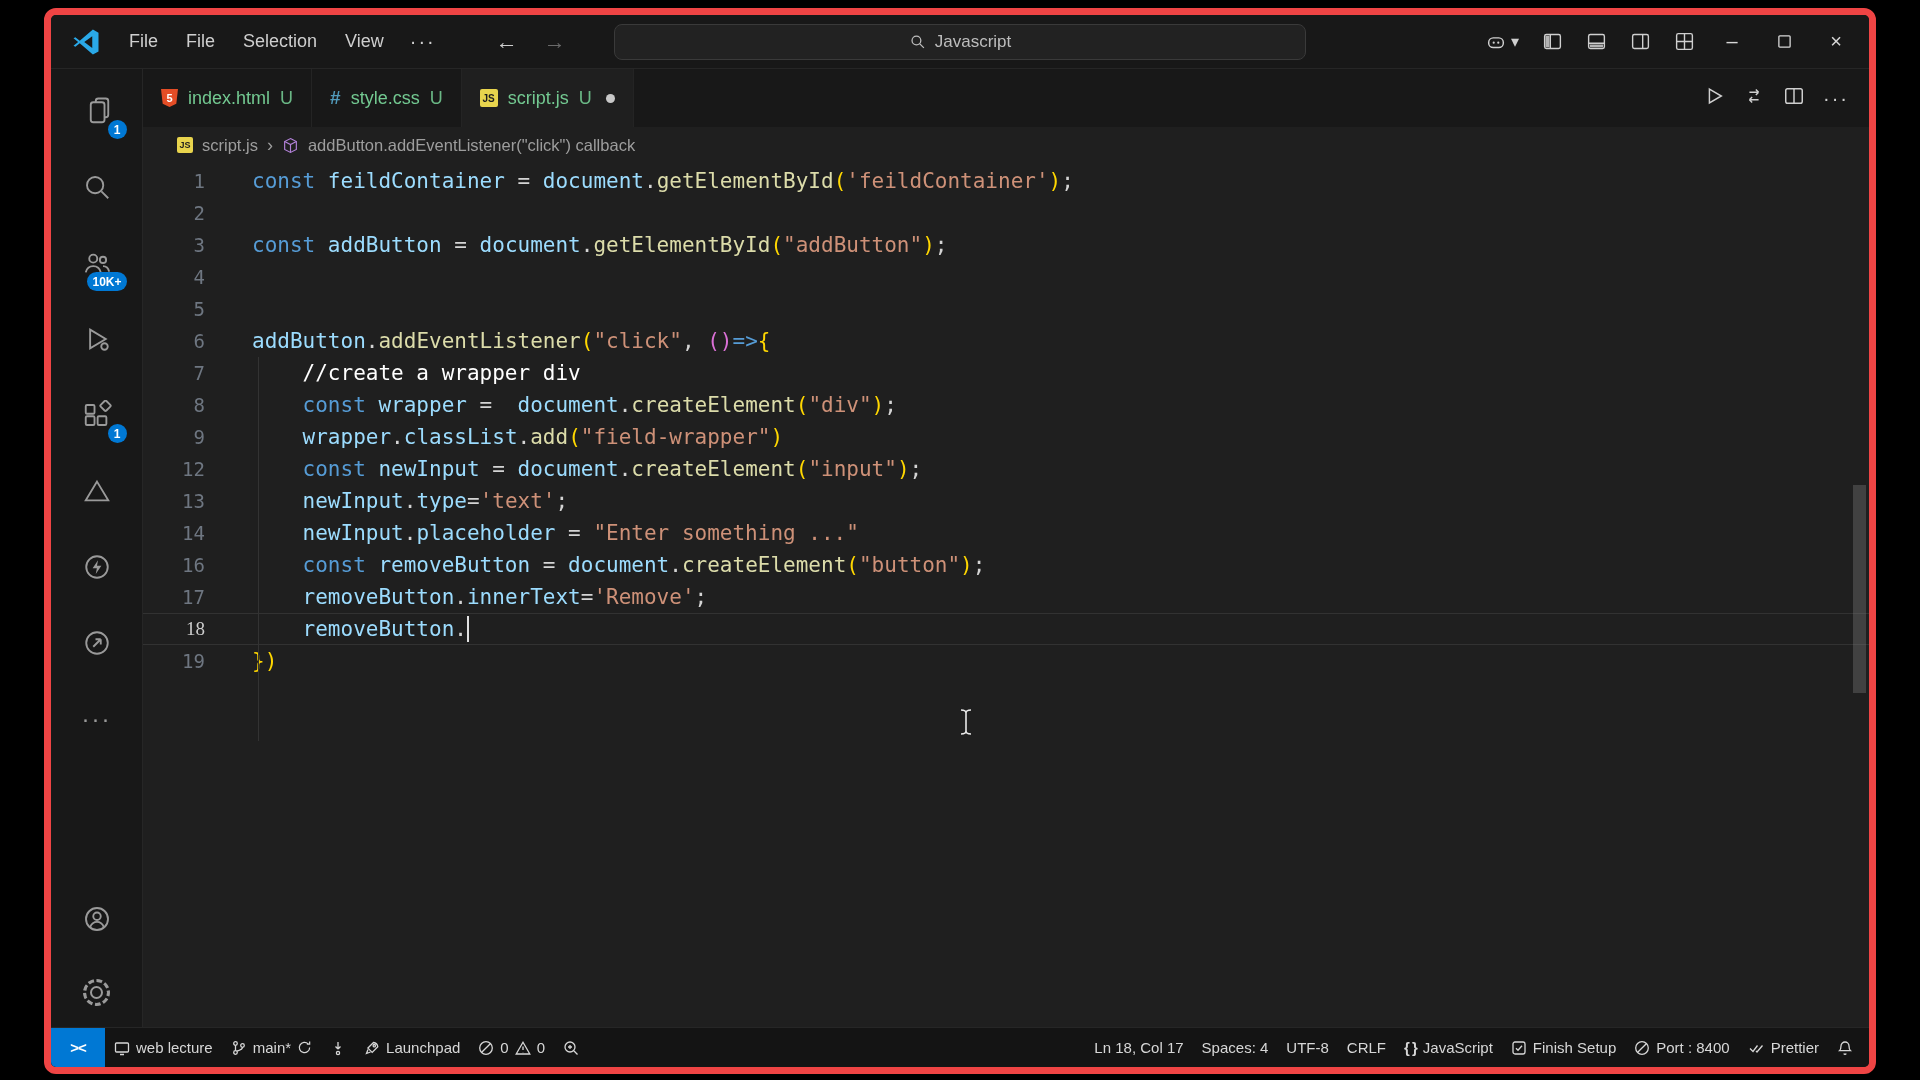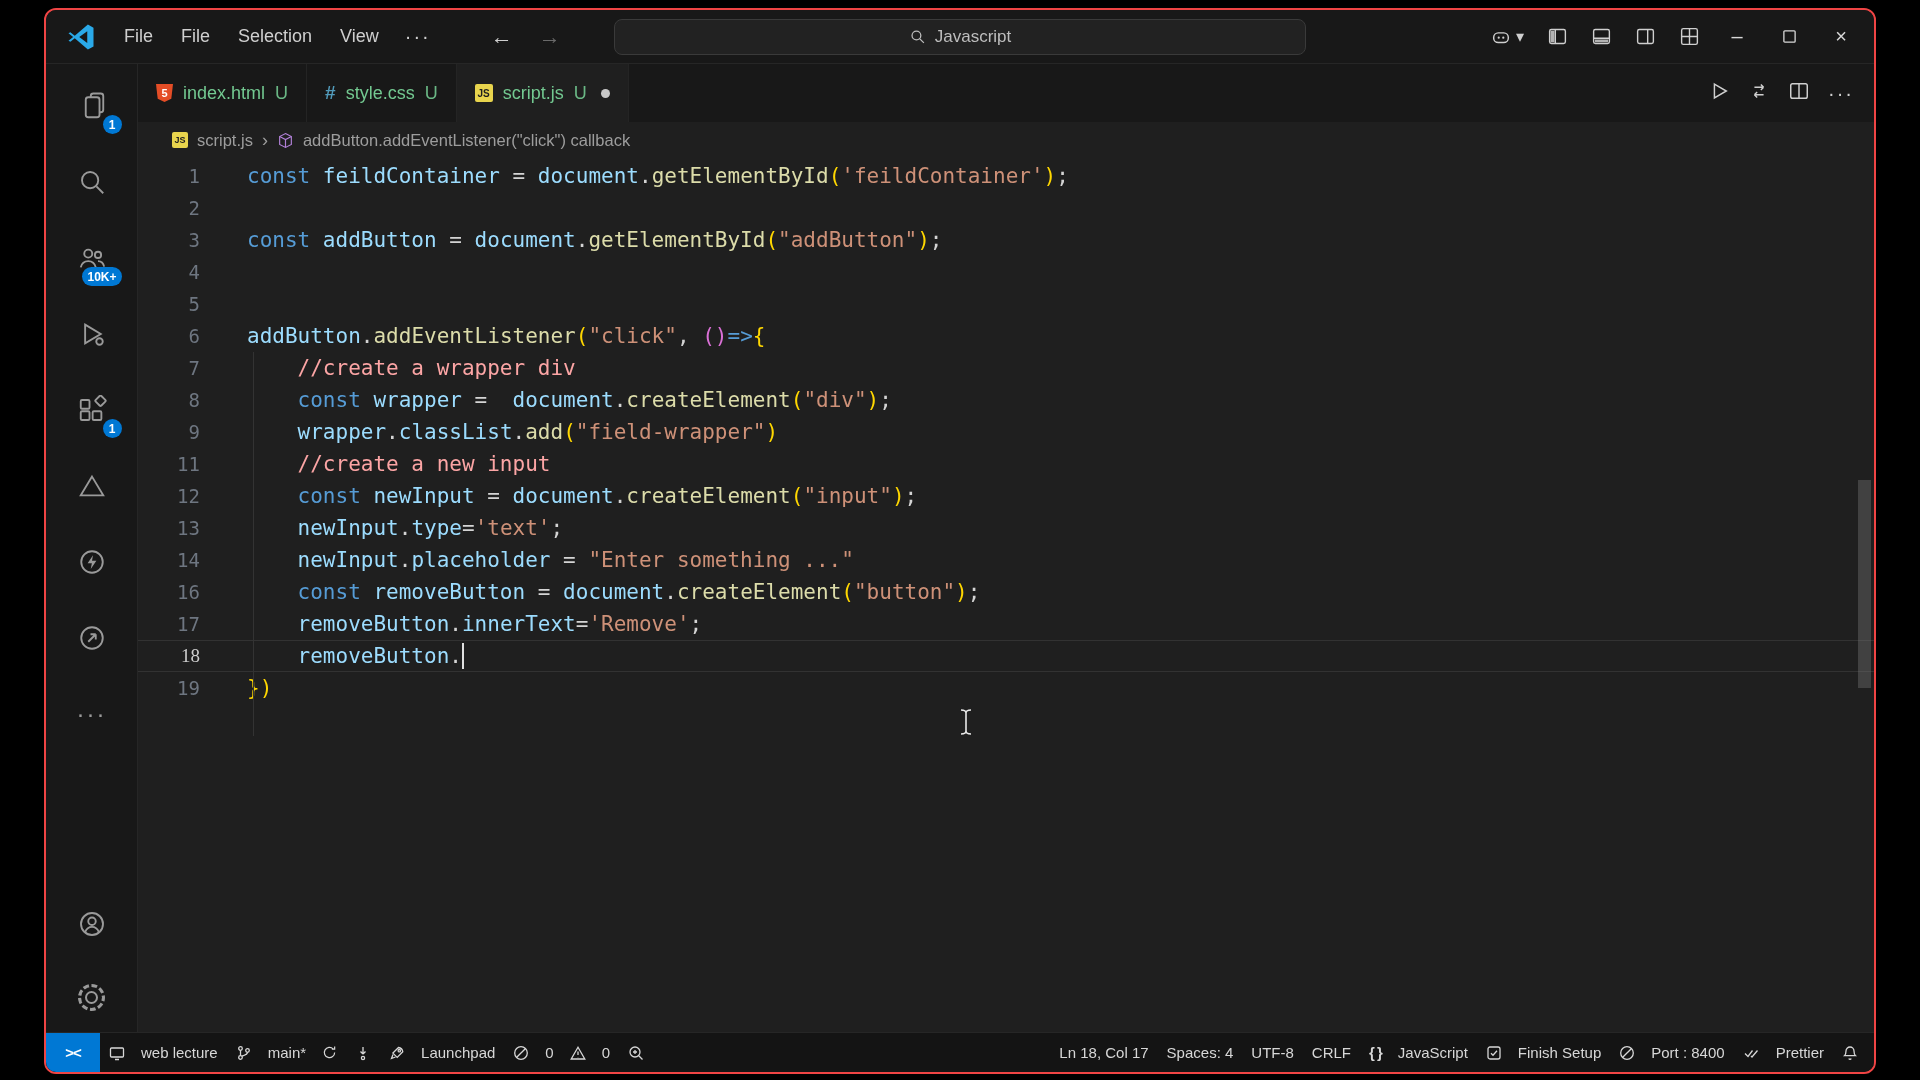--- a/index.html
+++ b/index.html
@@ -1,21 +1,21 @@
 <!DOCTYPE html>
 <html><head>
 <meta charset="utf-8">
 <style>
   * { box-sizing: border-box; margin: 0; padding: 0; }
   html,body { width:1920px; height:1080px; background:#000; overflow:hidden;
               font-family:"Liberation Sans", sans-serif; }
   body { position:relative; color:#d4d4d4; }
 
   .window { position:absolute; left:44px; right:44px; top:8px; bottom:6px;
-            background:#1f1f1f; border:2px solid #ef4444; border-radius:12px;
+            background:#1f1f1f; border:7px solid #ef4444; border-radius:12px;
             display:flex; flex-direction:column; overflow:hidden; }
 
   
   .titlebar { flex:0 0 54px; background:#181818; border-bottom:1px solid #262626;
               display:flex; align-items:center; padding:0 10px; position:relative; }
   .logo { width:34px; height:34px; margin:0 12px 0 8px; display:flex; align-items:center; justify-content:center; }
   .menu { color:#cfcfcf; font-size:18px; padding:0 14px; cursor:default; }
   .menu-more { color:#cfcfcf; font-size:20px; letter-spacing:2px; padding:0 12px; }
   .nav { display:flex; align-items:center; gap:26px; margin-left:48px; font-size:22px; }
   .nav .back { color:#cfcfcf; } .nav .fwd { color:#6a6a6a; }
@@ -71,34 +71,34 @@
 
   
   .editor { flex:1; position:relative; background:#1f1f1f; overflow:hidden; padding-top:2px;
             font-family:"DejaVu Sans Mono", monospace; font-size:21px; }
   .row { display:flex; height:32px; align-items:center; white-space:pre; }
   .row.current { box-shadow: inset 0 1px 0 #323232, inset 0 -1px 0 #323232; }
   .num { width:62px; text-align:right; color:#6e7681; font-size:19px; flex:0 0 62px; }
   .num.act { color:#cdcdcd;font-family:Liberation Serif, serif; }
   .txt { margin-left:47px; display:flex; align-items:center; }
   .tk-k { color:#569cd6; } .tk-v { color:#9cdcfe; } .tk-f { color:#dcdcaa; }
-  .tk-s { color:#ce9178; } .tk-c { color:#fca5a5; } .tk-p { color:#d4d4d4; }
+  .tk-s { color:#ce9178; } .tk-c { color:#ffffff; } .tk-p { color:#d4d4d4; }
   .tk-b1 { color:#ffd700; } .tk-b2 { color:#da70d6; }
   .caret { display:inline-block; width:2px; height:26px; background:#e0e0e0; vertical-align:middle;
            animation: blink 1s steps(1) infinite; }
   @keyframes blink { 50% { opacity:0; } }
   .indent-guide { position:absolute; left:115px; top:194px; width:1px; height:384px; background:#333; }
   .scroll-thumb { position:absolute; right:3px; top:322px; width:13px; height:208px; background:rgba(121,121,121,.38); }
 
   
   .statusbar { flex:0 0 40px; background:#141414; border-top:1px solid #262626;
                display:flex; align-items:center; color:#d7d7d7; font-size:15px; }
   .sb-remote { align-self:stretch; width:54px; background:#0078d4; color:#fff; font-weight:700;
                display:flex; align-items:center; justify-content:center; letter-spacing:-1px; font-size:15px; }
-  .sb-item { display:flex; align-items:center; gap:16px; padding:0 9px; height:100%; }
+  .sb-item { display:flex; align-items:center; gap:6px; padding:0 9px; height:100%; }
   .sb-item svg { stroke:#d7d7d7; fill:none; stroke-width:1.3; }
   .sb-spacer { flex:1; }
   .sb-bell { padding-right:16px; }
   .braces { font-weight:700; letter-spacing:-1px; }
 
   
   .mouse { position:absolute; left:958px; top:708px; z-index:50; }
 </style>
 </head>
 <body>
@@ -294,21 +294,20 @@
         <div id="code-rows">
             <div class="row"><div class="num">1</div><div class="txt"><span class="tk-k">const </span><span class="tk-v">feildContainer </span><span class="tk-p">= </span><span class="tk-v">document</span><span class="tk-p">.</span><span class="tk-f">getElementById</span><span class="tk-b1">(</span><span class="tk-s">'feildContainer'</span><span class="tk-b1">)</span><span class="tk-p">;</span></div></div>
             <div class="row"><div class="num">2</div><div class="txt"></div></div>
             <div class="row"><div class="num">3</div><div class="txt"><span class="tk-k">const </span><span class="tk-v">addButton </span><span class="tk-p">= </span><span class="tk-v">document</span><span class="tk-p">.</span><span class="tk-f">getElementById</span><span class="tk-b1">(</span><span class="tk-s">"addButton"</span><span class="tk-b1">)</span><span class="tk-p">;</span></div></div>
             <div class="row"><div class="num">4</div><div class="txt"></div></div>
             <div class="row"><div class="num">5</div><div class="txt"></div></div>
             <div class="row"><div class="num">6</div><div class="txt"><span class="tk-v">addButton</span><span class="tk-p">.</span><span class="tk-f">addEventListener</span><span class="tk-b1">(</span><span class="tk-s">"click"</span><span class="tk-p">, </span><span class="tk-b2">()</span><span class="tk-k">=&gt;</span><span class="tk-b1">{</span></div></div>
             <div class="row"><div class="num">7</div><div class="txt"><span class="tk-p">    </span><span class="tk-c">//create a wrapper div</span></div></div>
             <div class="row"><div class="num">8</div><div class="txt"><span class="tk-p">    </span><span class="tk-k">const </span><span class="tk-v">wrapper </span><span class="tk-p">=  </span><span class="tk-v">document</span><span class="tk-p">.</span><span class="tk-f">createElement</span><span class="tk-b1">(</span><span class="tk-s">"div"</span><span class="tk-b1">)</span><span class="tk-p">;</span></div></div>
             <div class="row"><div class="num">9</div><div class="txt"><span class="tk-p">    </span><span class="tk-v">wrapper</span><span class="tk-p">.</span><span class="tk-v">classList</span><span class="tk-p">.</span><span class="tk-f">add</span><span class="tk-b1">(</span><span class="tk-s">"field-wrapper"</span><span class="tk-b1">)</span></div></div>
-            <div class="row"><div class="num">11</div><div class="txt"><span class="tk-p">    </span><span class="tk-c">//create a new input</span></div></div>
             <div class="row"><div class="num">12</div><div class="txt"><span class="tk-p">    </span><span class="tk-k">const </span><span class="tk-v">newInput </span><span class="tk-p">= </span><span class="tk-v">document</span><span class="tk-p">.</span><span class="tk-f">createElement</span><span class="tk-b1">(</span><span class="tk-s">"input"</span><span class="tk-b1">)</span><span class="tk-p">;</span></div></div>
             <div class="row"><div class="num">13</div><div class="txt"><span class="tk-p">    </span><span class="tk-v">newInput</span><span class="tk-p">.</span><span class="tk-v">type</span><span class="tk-p">=</span><span class="tk-s">'text'</span><span class="tk-p">;</span></div></div>
             <div class="row"><div class="num">14</div><div class="txt"><span class="tk-p">    </span><span class="tk-v">newInput</span><span class="tk-p">.</span><span class="tk-v">placeholder </span><span class="tk-p">= </span><span class="tk-s">"Enter something ..."</span></div></div>
             <div class="row"><div class="num">16</div><div class="txt"><span class="tk-p">    </span><span class="tk-k">const </span><span class="tk-v">removeButton </span><span class="tk-p">= </span><span class="tk-v">document</span><span class="tk-p">.</span><span class="tk-f">createElement</span><span class="tk-b1">(</span><span class="tk-s">"button"</span><span class="tk-b1">)</span><span class="tk-p">;</span></div></div>
             <div class="row"><div class="num">17</div><div class="txt"><span class="tk-p">    </span><span class="tk-v">removeButton</span><span class="tk-p">.</span><span class="tk-v">innerText</span><span class="tk-p">=</span><span class="tk-s">'Remove'</span><span class="tk-p">;</span></div></div>
             <div class="row current"><div class="num act">18</div><div class="txt"><span class="tk-p">    </span><span class="tk-v">removeButton</span><span class="tk-p">.</span><span class="caret"></span></div></div>
             <div class="row"><div class="num">19</div><div class="txt"><span class="tk-b1">}</span><span class="tk-b1">)</span></div></div>
           </div>
         <div class="indent-guide"></div>
         <div class="scroll-thumb"></div>

